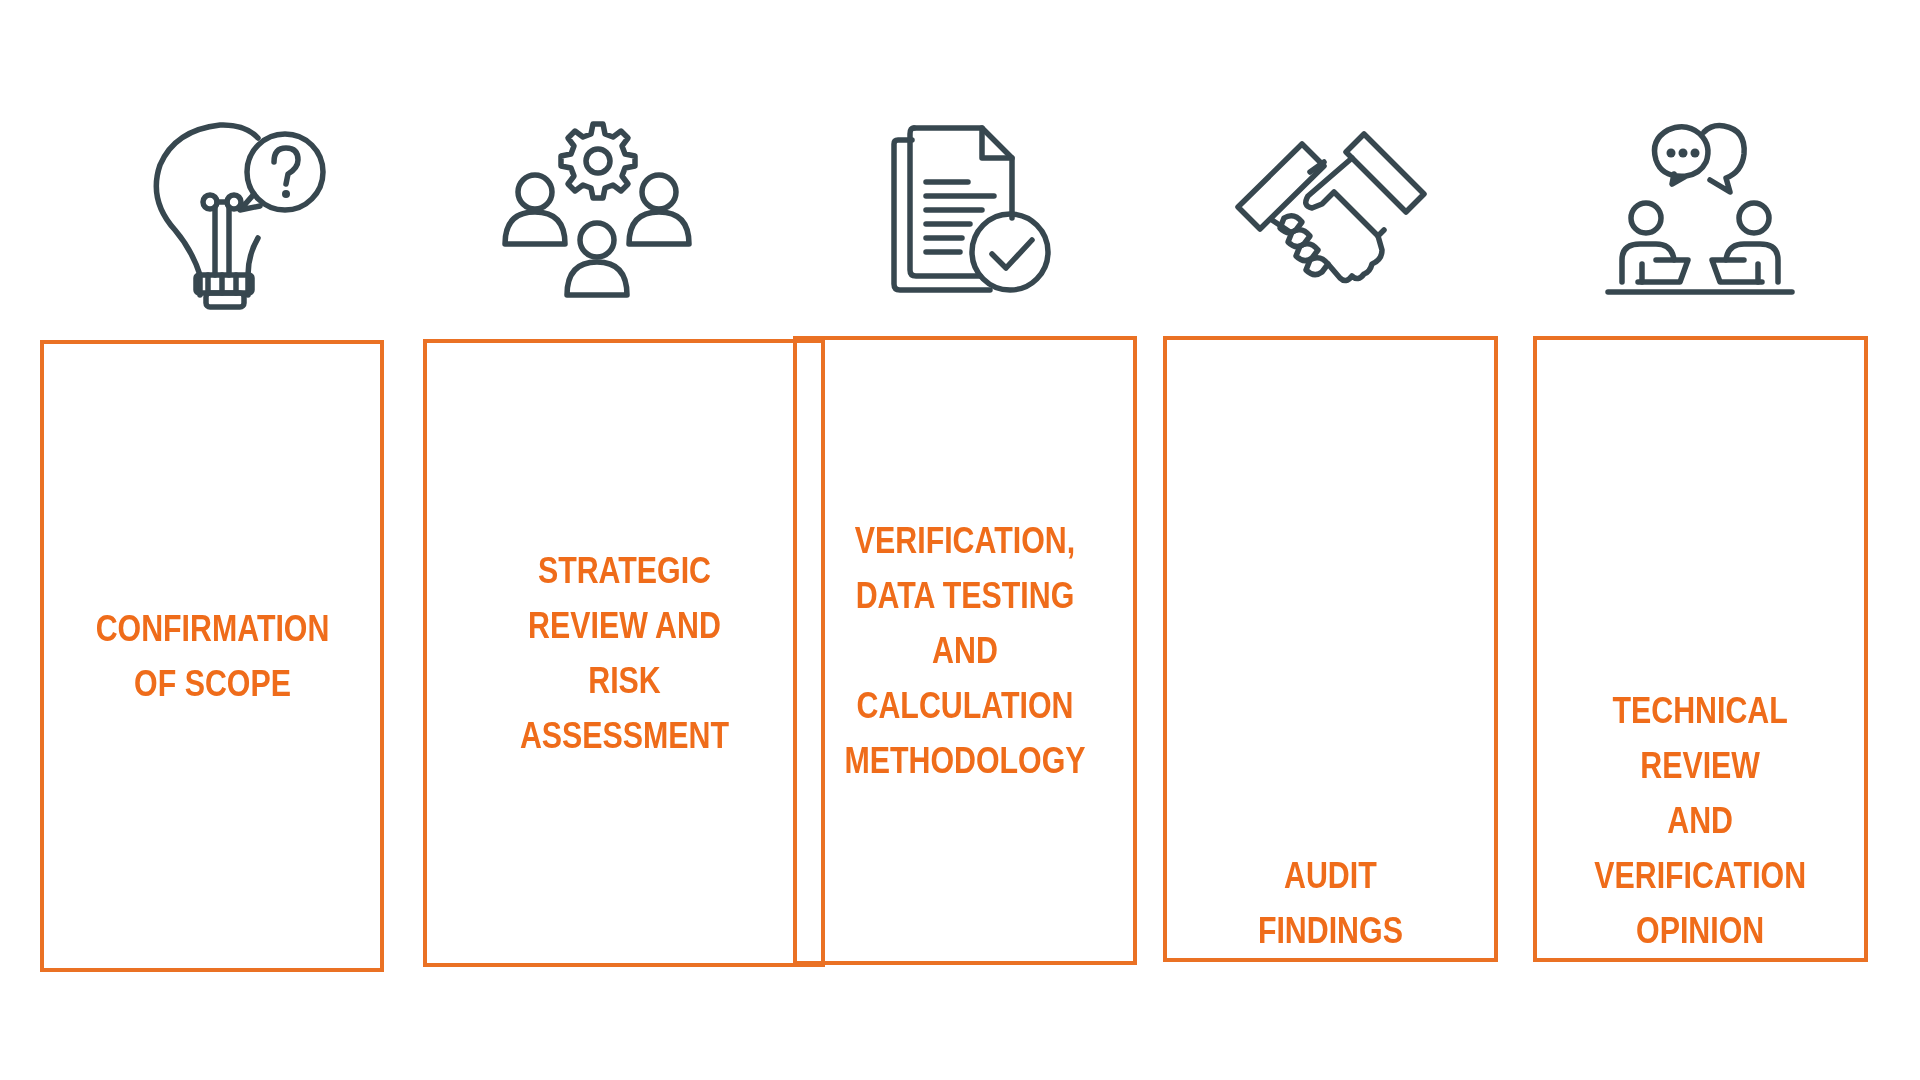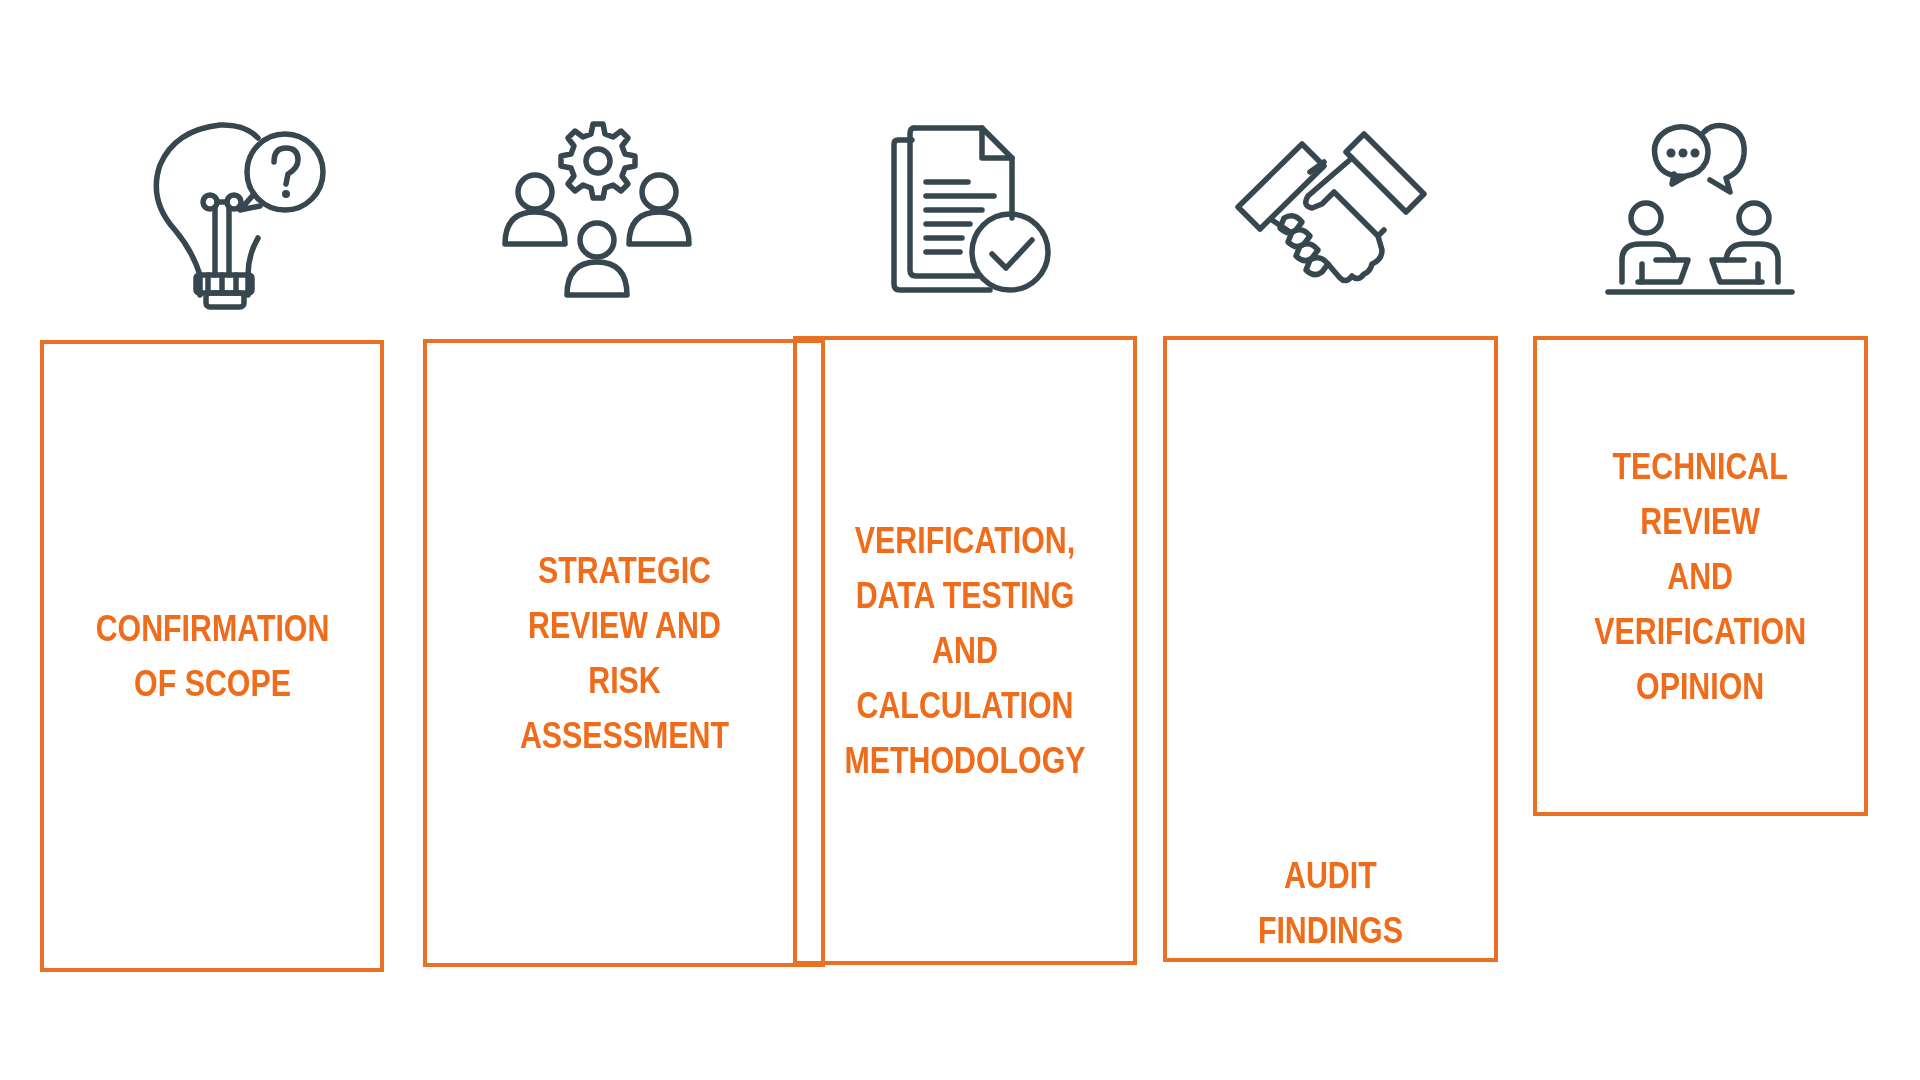--- a/index.html
+++ b/index.html
@@ -153,21 +153,21 @@
         <path d="M56 150 L88 150 L80 172 L38 172"></path>
 
         <circle cx="154" cy="108" r="15"></circle>
         <path d="M178 172 L178 150 Q178 134 160 134 L144 134 Q128 134 126 150"></path>
         <path d="M158 172 L158 154"></path>
         <path d="M144 150 L112 150 L120 172 L162 172"></path>
 
         <path d="M8 182 L192 182"></path>
       </svg>
     </div>
-    <div class="box" style="left:1533px; top:336px; width:335px; height:480px;">
+    <div class="box" style="left:1533px; top:336px; width:335px; height:626px;align-items:flex-end;">
       <div class="label">TECHNICAL
 REVIEW
 AND
 VERIFICATION
 OPINION</div>
     </div>
   </div>
 
 </div>
 

